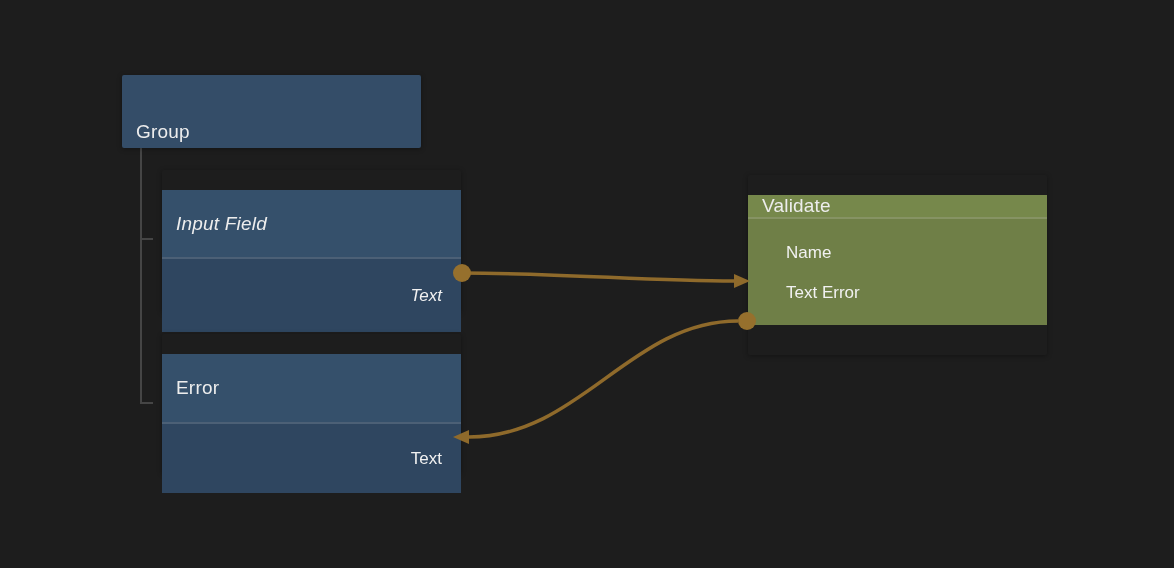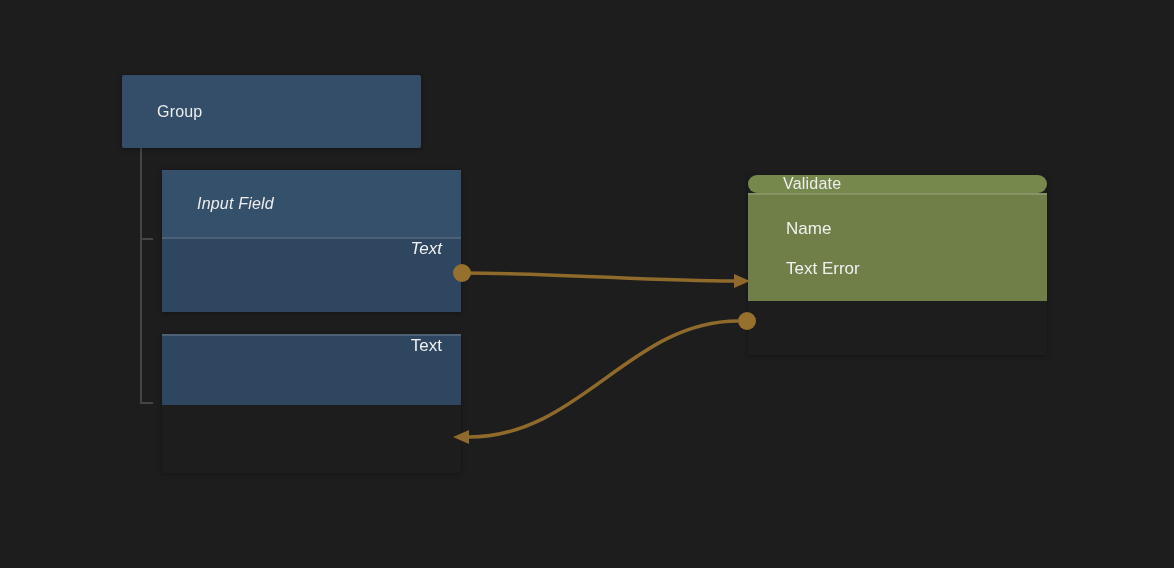--- a/index.html
+++ b/index.html
@@ -18,24 +18,25 @@
   .node {
     position: absolute;
     width: 299px;
     border-radius: 2px;
     box-shadow: 0 1px 5px rgba(0,0,0,0.35);
     color: #ededed;
   }
   .node .header {
     display: flex;
     align-items: center;
-    padding-left: 35px;
+    padding-left: 14px;
     box-sizing: border-box;
-    font-size: 16px;
+    font-size: 19px;
     letter-spacing: 0.2px;
+    margin-top: 20px;
   }
   .node .body {
     box-sizing: border-box;
   }
   
   #node-group {
     left: 122px; top: 75px; height: 73px;
     background: var(--group-color, #344d68);
   }
   #node-group .header { height: 73px; }
@@ -44,30 +45,30 @@
   .blue .body   { background: var(--node-blue-body, #2f4660);
                   border-top: 2px solid rgba(255,255,255,0.14); }
   #node-input-field { left: 162px; top: 170px; height: 142px; font-style: italic; }
   #node-input-field .header { height: 67px; }
   #node-input-field .body { height: 75px; }
   #node-error { left: 162px; top: 334px; height: 139px; }
   #node-error .header { height: 68px; }
   #node-error .body { height: 71px; }
   .port-row-right {
     display: flex;
-    align-items: flex-start;
+    align-items: center;
     justify-content: flex-end;
     height: 100%;
     padding-right: 19px;
     font-size: 17px;
     color: #f1f1f1;
   }
   
   #node-validate { left: 748px; top: 175px; height: 180px; }
-  .green .header { background: var(--node-green-header, #76884b); border-radius: 10px; }
+  .green .header { background: var(--node-green-header, #76884b); }
   .green .body   { background: var(--node-green-body, #6f7f47);
                    border-top: 2px solid rgba(255,255,255,0.16);
                    padding-top: 14px; height: 108px; padding-left: 18px; }
   .green .port-row-left {
     display: flex;
     align-items: center;
     height: 40px;
     padding-left: 20px;
     font-size: 17px;
     color: #f1f1f1;
@@ -114,20 +115,23 @@
       <span>Input Field</span>
     </div>
     <div class="body">
       <div class="port-row-right">
         <span>Text</span>
       </div>
     </div>
   </div>
 
   <div class="node blue" id="node-error">
+    <div class="header">
+      <span>Error</span>
+    </div>
     <div class="body">
       <div class="port-row-right">
         <span>Text</span>
       </div>
     </div>
   </div>
 
   <div class="node green" id="node-validate">
     <div class="header">
       <span>Validate</span>

